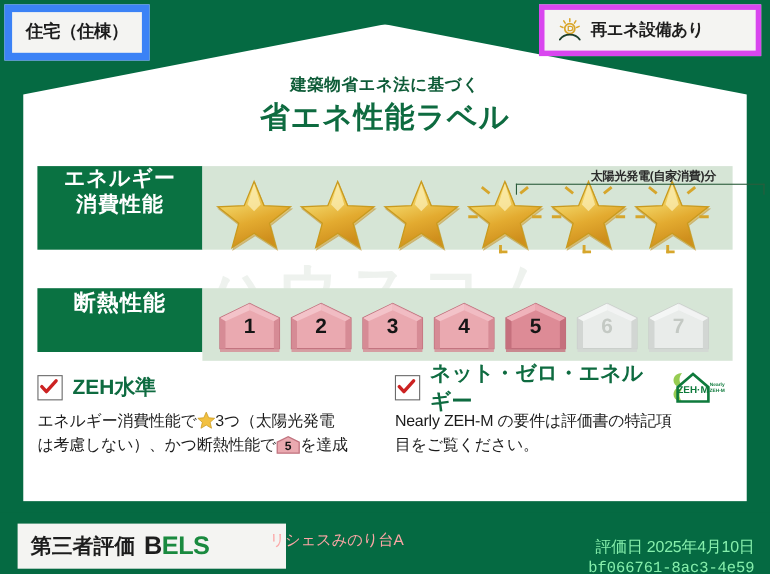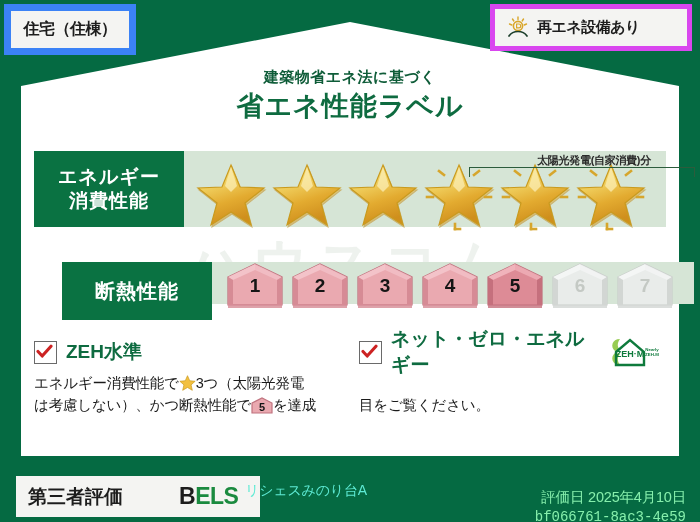--- a/index.html
+++ b/index.html
@@ -52,25 +52,25 @@
   
   .watermark{
     position:absolute;left:0;top:205px;width:658px;text-align:center;
     font-size:56px;font-weight:bold;color:rgba(150,175,150,0.16);
     letter-spacing:8px;pointer-events:none;z-index:4;
   }
 
   
   .row{position:absolute;left:13px;height:76px;display:flex;z-index:5;}
   .row.energy{top:129px;width:632px;}
-  .row.insul{top:240px;width:632px;height:42px;margin-left:28px;}
+  .row.insul{top:240px;width:632px;height:66px;}
 
   .row-label{
     background:#0a7242;color:#ffffff;
-    display:flex;flex-direction:column;align-items:center;justify-content:center;
+    display:flex;flex-direction:column;align-items:center;
     font-weight:bold;letter-spacing:1px;flex:0 0 auto;
   }
   .row.energy .row-label{width:150px;height:76px;font-size:19px;line-height:1.28;}
   .row.insul  .row-label{width:150px;height:58px;font-size:20px;}
 
   .row-body{
     flex:1 1 auto;background:#d6e5d6;position:relative;
     display:flex;align-items:center;
   }
 
@@ -123,25 +123,25 @@
   }
   .zehm-logo{width:52px;height:34px;flex:0 0 auto;margin-left:4px;}
 
   
   .footer{position:absolute;left:0;bottom:0;width:700px;height:56px;background:#056a42;z-index:6;}
   .bels{
     position:absolute;left:16px;top:10px;height:33px;min-width:220px;
     background:#f4f4f2;display:flex;align-items:center;gap:8px;padding:4px 12px;
   }
   .bels .jp{font-size:19px;font-weight:bold;color:#1d1d1d;letter-spacing:0px;}
-  .bels .bels-word{font-size:23px;font-weight:bold;letter-spacing:-0.5px;margin-left:48px;}
+  .bels .bels-word{font-size:23px;font-weight:bold;letter-spacing:-0.5px;}
   .bels .bels-word .b{color:#1d1d1d;}
   .bels .bels-word .els{color:#1a8a3f;}
   .prop-name{
-    position:absolute;left:245px;top:16px;font-size:14px;color:#5eead4;letter-spacing:-0.2px;
+    position:absolute;left:245px;top:16px;font-size:14px;color:#fca5a5;letter-spacing:-0.2px;
   }
   .eval{
     position:absolute;right:14px;top:22px;text-align:right;color:#86efac;
   }
   .eval .d{font-size:14.5px;letter-spacing:-0.2px;}
   .eval .id{font-size:14px;margin-top:2px;letter-spacing:0px;
     font-family:"Liberation Mono","DejaVu Sans Mono",monospace;}
 </style>
 </head>
 <body>
@@ -408,21 +408,21 @@
               <path d="M7 16 C2 12 4 4 12 4 C9 8 9 12 12 15 Z" fill="#8cc63f" opacity="0.9"></path>
               <path d="M7 18 C2 22 4 30 12 30 C9 26 9 22 12 19 Z" fill="#8cc63f" opacity="0.9"></path>
               <path d="M8 17 L22 5 L36 17 L36 30 L8 30 Z" fill="none" stroke="#0e7a3c" stroke-width="2.4"></path>
               <text x="22" y="22" font-size="9" font-weight="bold" fill="#0e7a3c" text-anchor="middle" font-family="Liberation Sans, sans-serif">ZEH·M</text>
               <text x="44" y="16" font-size="4.4" font-weight="bold" fill="#0e7a3c" text-anchor="middle" font-family="Liberation Sans, sans-serif">Nearly</text>
               <text x="44" y="21" font-size="4.4" font-weight="bold" fill="#0e7a3c" text-anchor="middle" font-family="Liberation Sans, sans-serif">ZEH-M</text>
             </svg>
           </span>
         </div>
         <div class="col-desc">
-          <br><span>目をご覧ください。</span>
+          <span>Nearly ZEH-M の要件は評価書の特記項</span><br><span>目をご覧ください。</span>
         </div>
       </div>
 
     </div>
   </div>
 
   <div class="top-tag">住宅（住棟）</div>
   <div class="top-badge">
     <span class="sun-icon">
       <svg width="26" height="24" viewBox="0 0 26 24">

